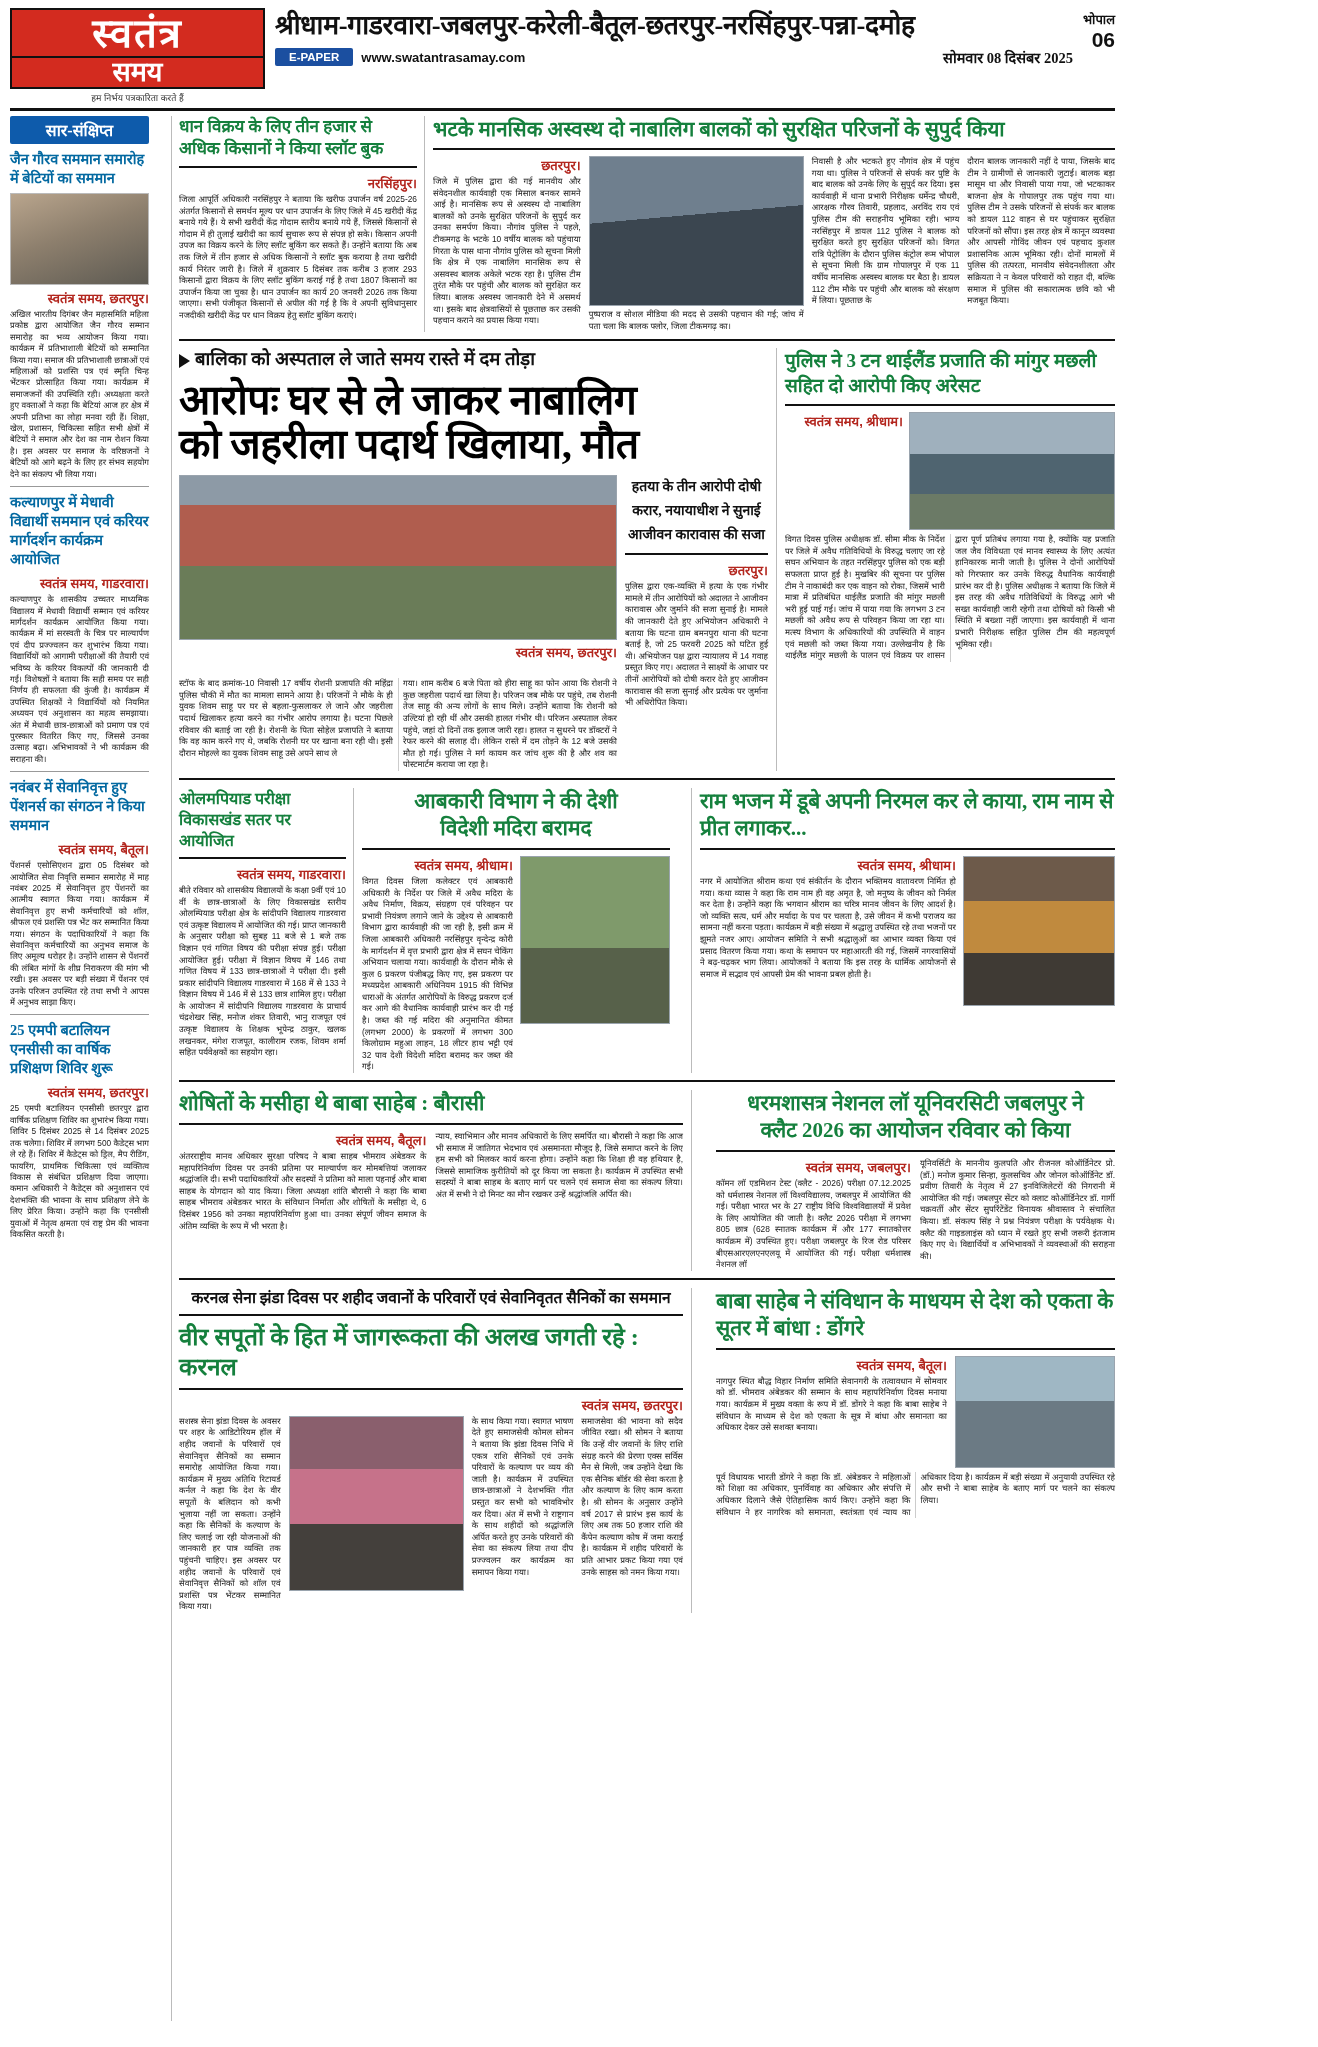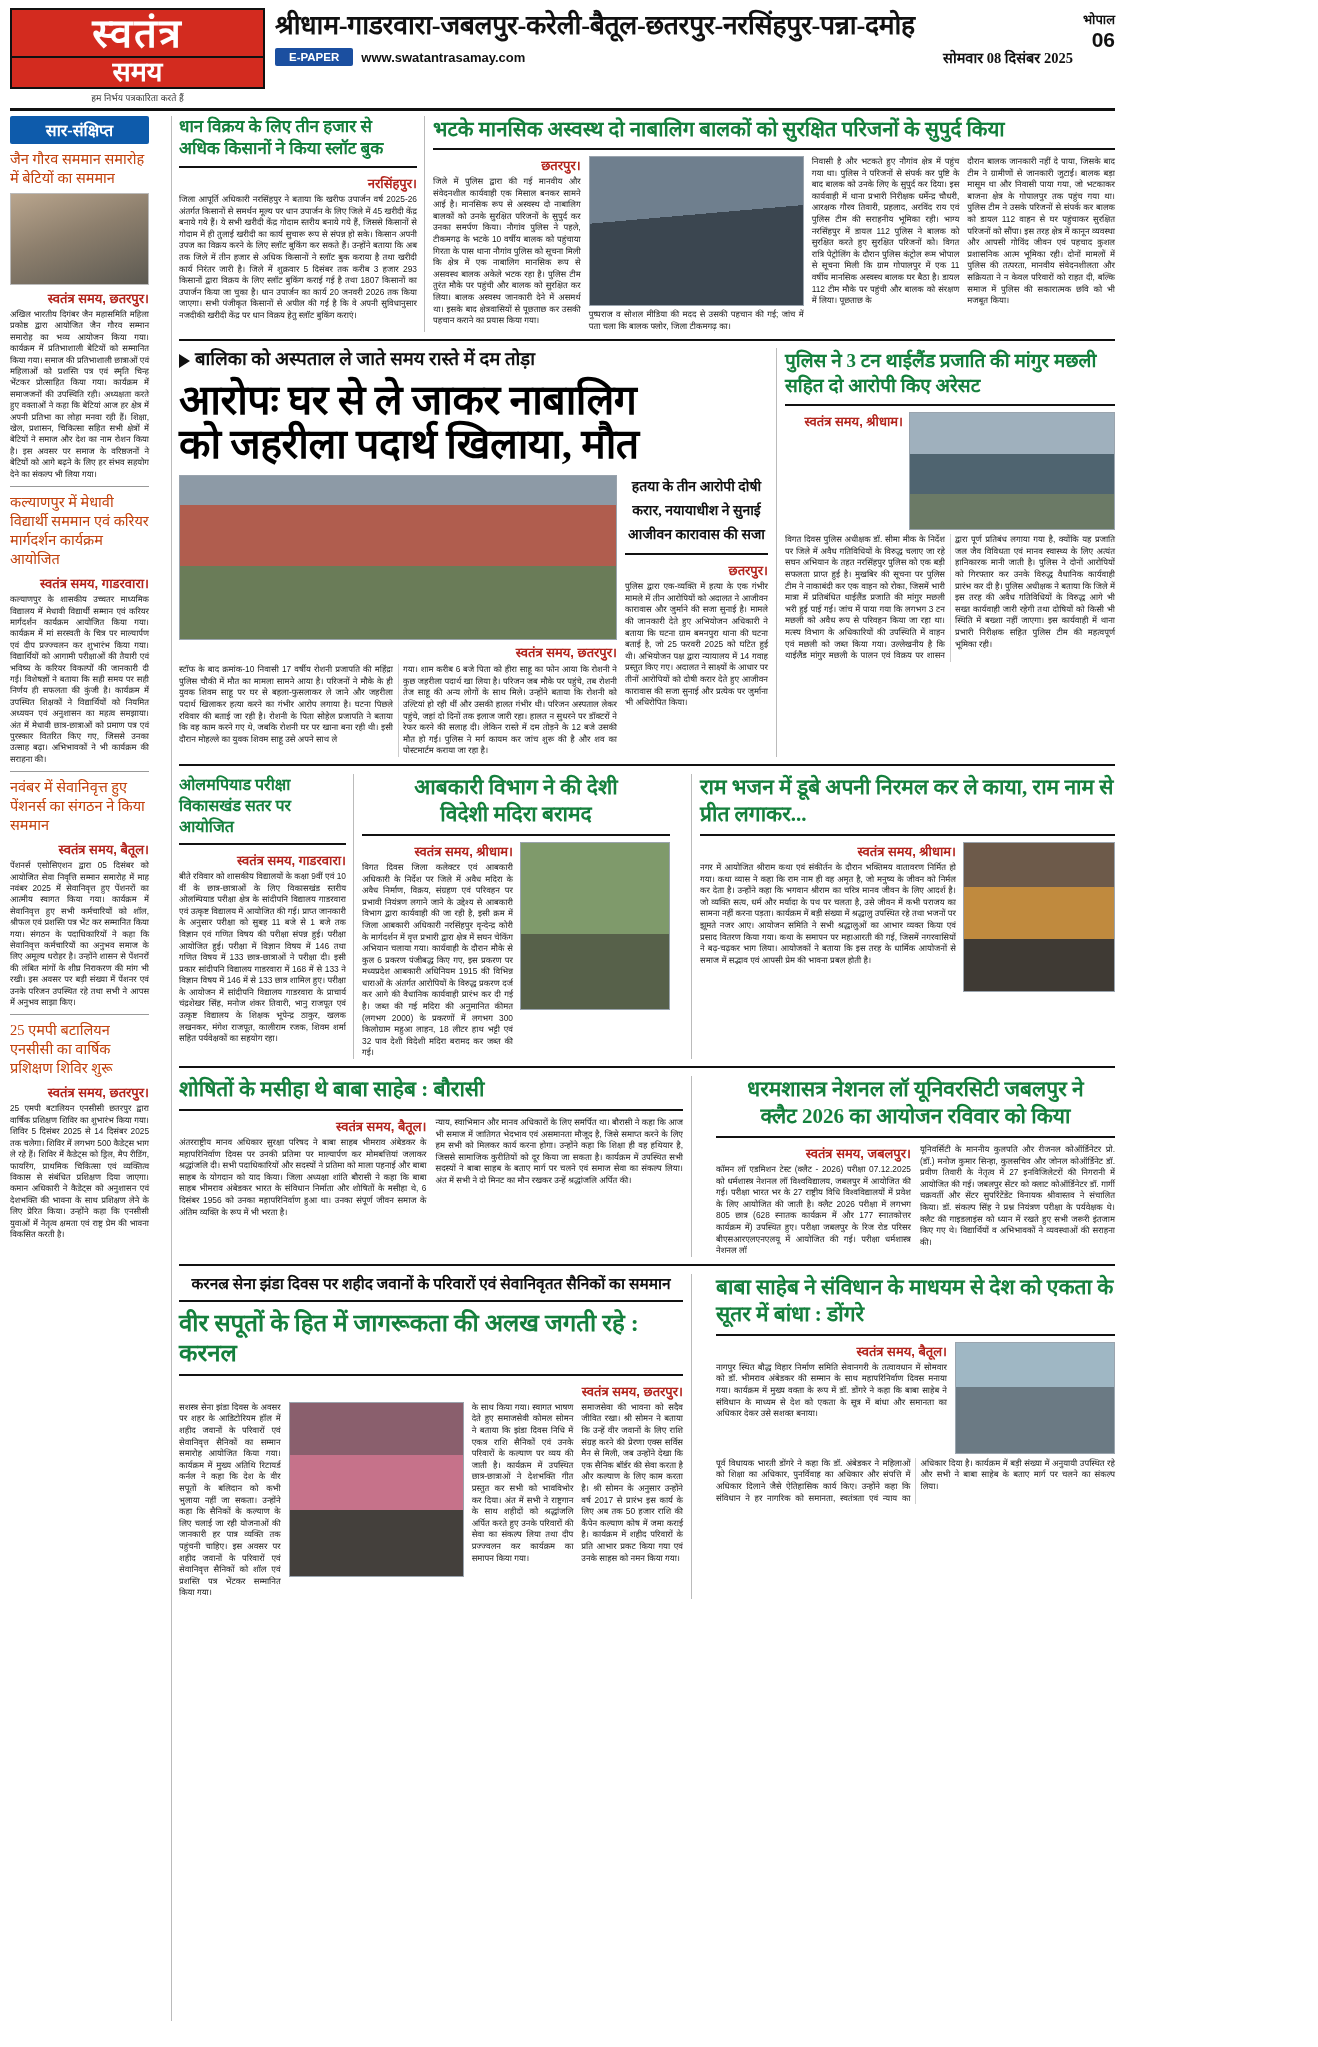--- a/index.html
+++ b/index.html
@@ -53,22 +53,22 @@
   .hr { border:0; border-top:1px solid #999; margin:6px 0; }
   .hr-dark { border:0; border-top:2px solid #111; margin:7px 0; }
 
   
   .saar-head {
     background:#0e5bab; color:#fff; text-align:center;
     font-family:"Liberation Serif", serif; font-weight:bold; font-size:16px;
     padding:3px 0; border-radius:2px; margin-bottom:6px;
   }
   .lr-title {
-    font-family:"Liberation Serif", serif; font-weight:normal;
-    font-size:14.5px; line-height:19px; color:#c2410c; margin-bottom:5px;
+    font-family:"Liberation Serif", serif; font-weight:bold;
+    font-size:14.5px; line-height:19px; color:#0369a1; margin-bottom:5px;
   }
   .lr-photo { width:100%; height:92px; margin-bottom:4px; border:1px solid #bbb; }
   .byline { font-size:13px; font-weight:bold; color:#b3261e; margin-bottom:2px;text-align:right; }
   .lr-body { font-size:8.3px; line-height:11.4px; text-align:justify; color:#222; }
 
   
   .story-title {
     font-family:"Liberation Serif", serif; font-weight:bold; color:#15803d;
   }
   .sec-rule { height:2px; background:#111; margin:6px 0; }
@@ -211,21 +211,21 @@
           <div class="kicker">
             <span class="tri"></span><span>बालिका को अस्पताल ले जाते समय रास्ते में दम तोड़ा</span>
           </div>
           <div class="lead-head">आरोपः घर से ले जाकर नाबालिग</div>
           <div class="lead-head" style="margin-top:-12px">को जहरीला पदार्थ खिलाया, मौत</div>
 
           <div style="display:flex;gap:8px;">
             <div style="flex:0 0 438px;">
               <div class="photo" style="height:165px;background:linear-gradient(180deg,#8d9aa6 0 18%,#b05d4e 18% 55%,#6a7c58 55% 100%);"></div>
               <div class="byline" style="margin-top:3px">स्वतंत्र समय, छतरपुर।</div>
-              <div class="cols2" style="margin-top:3px">
+              <div class="cols2" style="margin-top:17px">
                 <div class="body-text">स्टॉफ के बाद क्रमांक-10 निवासी 17 वर्षीय रोशनी प्रजापति की महिंद्रा पुलिस चौकी में मौत का मामला सामने आया है। परिजनों ने मौके के ही युवक शिवम साहू पर घर से बहला-फुसलाकर ले जाने और जहरीला पदार्थ खिलाकर हत्या करने का गंभीर आरोप लगाया है। घटना पिछले रविवार की बताई जा रही है। रोशनी के पिता सोहेल प्रजापति ने बताया कि वह काम करने गए थे, जबकि रोशनी घर पर खाना बना रही थी। इसी दौरान मोहल्ले का युवक शिवम साहू उसे अपने साथ ले</div>
                 <div class="body-text">गया। शाम करीब 6 बजे पिता को हीरा साहू का फोन आया कि रोशनी ने कुछ जहरीला पदार्थ खा लिया है। परिजन जब मौके पर पहुंचे, तब रोशनी तेज साहू की अन्य लोगों के साथ मिले। उन्होंने बताया कि रोशनी को उल्टियां हो रही थीं और उसकी हालत गंभीर थी। परिजन अस्पताल लेकर पहुंचे, जहां दो दिनों तक इलाज जारी रहा। हालत न सुधरने पर डॉक्टरों ने रेफर करने की सलाह दी। लेकिन रास्ते में दम तोड़ने के 12 बजे उसकी मौत हो गई। पुलिस ने मर्ग कायम कर जांच शुरू की है और शव का पोस्टमार्टम कराया जा रहा है।</div>
               </div>
             </div>
             <div style="flex:1;">
               <div class="sub-box-title">हतया के तीन आरोपी दोषी करार, नयायाधीश ने सुनाई आजीवन कारावास की सजा</div>
               <div class="sec-rule"></div>
               <div class="byline">छतरपुर।</div>
               <div class="body-text">पुलिस द्वारा एक-व्यक्ति में हत्या के एक गंभीर मामले में तीन आरोपियों को अदालत ने आजीवन कारावास और जुर्माने की सजा सुनाई है। मामले की जानकारी देते हुए अभियोजन अधिकारी ने बताया कि घटना ग्राम बमनपुरा थाना की घटना बताई है, जो 25 फरवरी 2025 को घटित हुई थी। अभियोजन पक्ष द्वारा न्यायालय में 14 गवाह प्रस्तुत किए गए। अदालत ने साक्ष्यों के आधार पर तीनों आरोपियों को दोषी करार देते हुए आजीवन कारावास की सजा सुनाई और प्रत्येक पर जुर्माना भी अधिरोपित किया।</div>
             </div>

